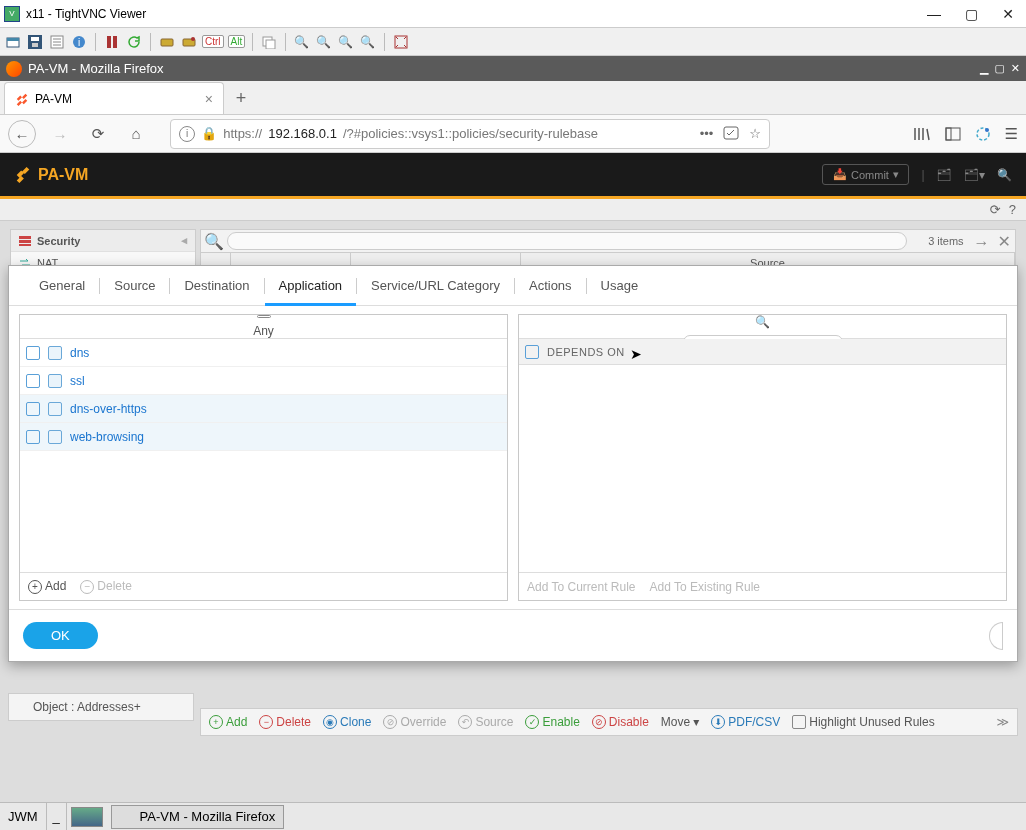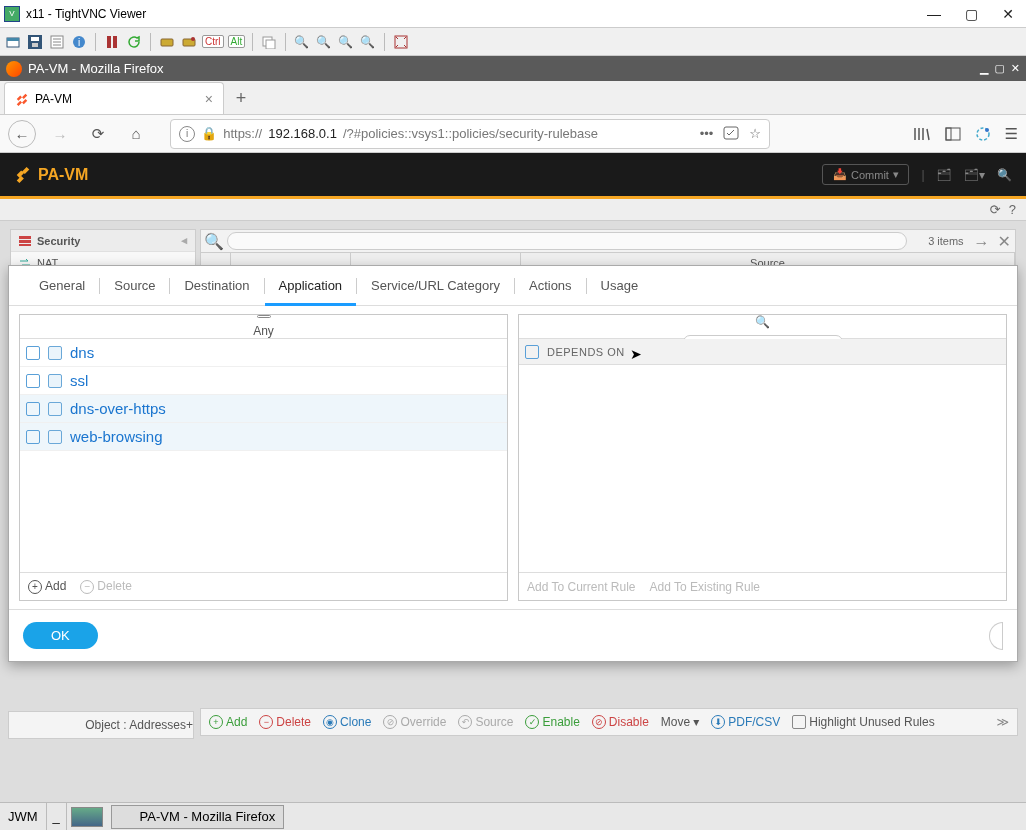--- a/index.html
+++ b/index.html
@@ -58,37 +58,37 @@
 .dlg-tabs .tab{padding:0 14px;height:38px;display:flex;align-items:center;position:relative;}
 .dlg-tabs .tab.active{color:#222;font-weight:400;}
 .dlg-tabs .tab.active::after{content:"";position:absolute;left:0;right:0;bottom:-1px;height:3px;background:#1a9cff;}
 .dlg-tabs .tsep{width:1px;height:16px;background:#ccc;}
 .dlg-body{flex:1;display:flex;padding:8px 10px;gap:10px;}
 .panel{flex:1;border:1px solid #c8c8c8;display:flex;flex-direction:column;background:#fff;}
 .panel-top{height:24px;border-bottom:1px solid #ddd;display:flex;align-items:center;padding:0 6px;font-size:12px;color:#555;gap:6px;flex-direction:column;}
 .panel-top input.srch{flex:1;border:1px solid #ccc;border-radius:10px;height:18px;padding:0 8px;font-size:11px;}
 .panel-head{height:26px;background:#f2f2f2;border-bottom:1px solid #ddd;display:flex;align-items:center;padding:0 6px;font-size:11px;color:#666;letter-spacing:0.5px;gap:8px;}
 .panel-rows{flex:1;overflow:auto;}
-.row{height:28px;display:flex;align-items:center;padding:0 6px;gap:8px;font-size:15px;border-bottom:1px solid #f0f0f0;}
+.row{height:28px;display:flex;align-items:center;padding:0 6px;gap:8px;font-size:12px;border-bottom:1px solid #f0f0f0;}
 .row.alt{background:#eef6fb;}
 .row .cb{width:14px;height:14px;border:1px solid #5aa0d8;border-radius:2px;}
 .row .app-ic{width:14px;height:14px;border:1px solid #6aa8d8;border-radius:2px;background:#eaf4fb;position:relative;}
 .row a{color:#1a75cf;text-decoration:none;}
 .panel-foot{height:28px;border-top:1px solid #ddd;display:flex;align-items:center;padding:0 8px;gap:14px;font-size:12px;color:#555;}
 .panel-foot .dis{color:#bbb;}
 .panel-foot .ic{width:14px;height:14px;border:1.5px solid currentColor;border-radius:50%;display:inline-flex;align-items:center;justify-content:center;font-size:10px;margin-right:3px;}
 .dlg-foot{height:52px;border-top:1px solid #ddd;display:flex;align-items:center;justify-content:space-between;padding:0 14px;gap:10px;}
 .ok-btn{background:#1aa3e8;color:#fff;border:none;border-radius:14px;padding:6px 28px;font-size:13px;}
 .cancel-seg{width:14px;height:28px;border:1px solid #ccc;border-radius:14px 0 0 14px;background:#fff;}
 .chk{width:14px;height:14px;border:1px solid #888;border-radius:2px;}
 .bottom-toolbar{position:absolute;left:8px;right:8px;top:487px;height:28px;background:#f4f4f4;border:1px solid #ccc;display:flex;align-items:center;padding:0 8px;font-size:12px;color:#555;gap:12px;}
 .bottom-toolbar .tool{display:flex;align-items:center;gap:3px;}
 .circ{width:14px;height:14px;border:1.5px solid currentColor;border-radius:50%;display:inline-flex;align-items:center;justify-content:center;font-size:9px;}
 .green{color:#3a9d3a;} .red{color:#c44;} .blue{color:#2a7ab8;} .grey{color:#aaa;}
-.obj-label{position:absolute;left:8px;top:490px;height:28px;width:186px;background:#f4f4f4;border:1px solid #ccc;display:flex;align-items:center;padding:0 0;font-size:12px;color:#555;justify-content:flex-end;}
+.obj-label{position:absolute;left:8px;top:472px;height:28px;width:186px;background:#f4f4f4;border:1px solid #ccc;display:flex;align-items:center;padding:0 24px;font-size:12px;color:#555;justify-content:flex-start;}
 .pa-footer{height:22px;background:#1a1a1a;color:#b37a2a;font-size:11px;display:flex;align-items:center;padding:0 10px;gap:10px;}
 .pa-footer .fsep{color:#555;}
 .pa-footer .right{margin-left:auto;display:flex;align-items:center;gap:10px;}
 .palo-logo{color:#d8a050;font-size:11px;display:flex;align-items:center;gap:3px;}
 .taskbar{position:absolute;left:0;right:0;bottom:0;height:28px;background:#e8e8e8;border-top:1px solid #bbb;display:flex;align-items:center;font-size:13px;}
 .taskbar .jwm{padding:0 8px;border-right:1px solid #bbb;height:100%;display:flex;align-items:center;}
 .taskbar .tmin{width:20px;text-align:center;border-right:1px solid #bbb;height:100%;display:flex;align-items:center;justify-content:center;}
 .taskbar .desks{width:32px;height:20px;border:1px solid #888;margin:0 4px;background:linear-gradient(#6a8,#468);}
 .taskbar .taskbtn{height:24px;border:1px solid #999;background:#ddd;display:flex;align-items:center;padding:0 8px;gap:6px;margin-left:4px;}
 .taskbar .clock{margin-left:auto;padding:0 10px;margin-top:36px;}

